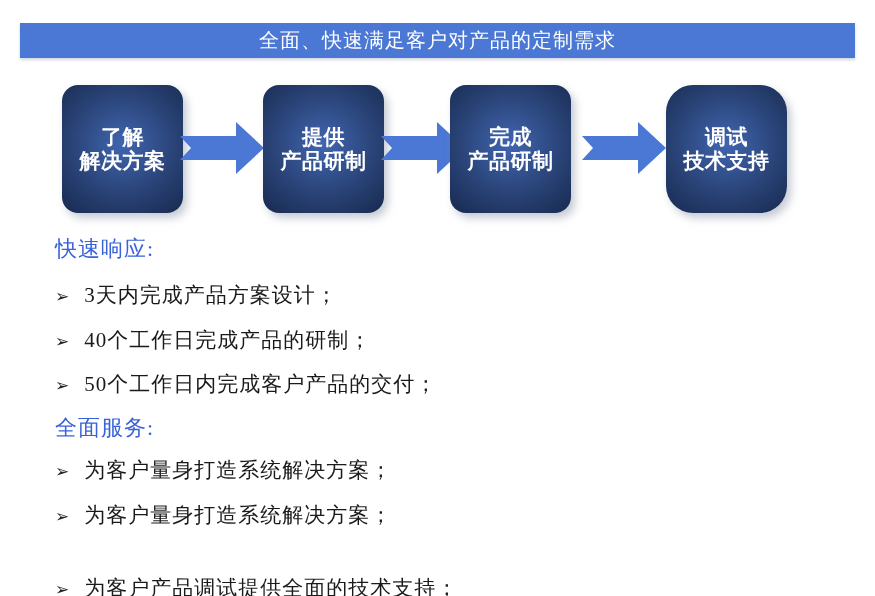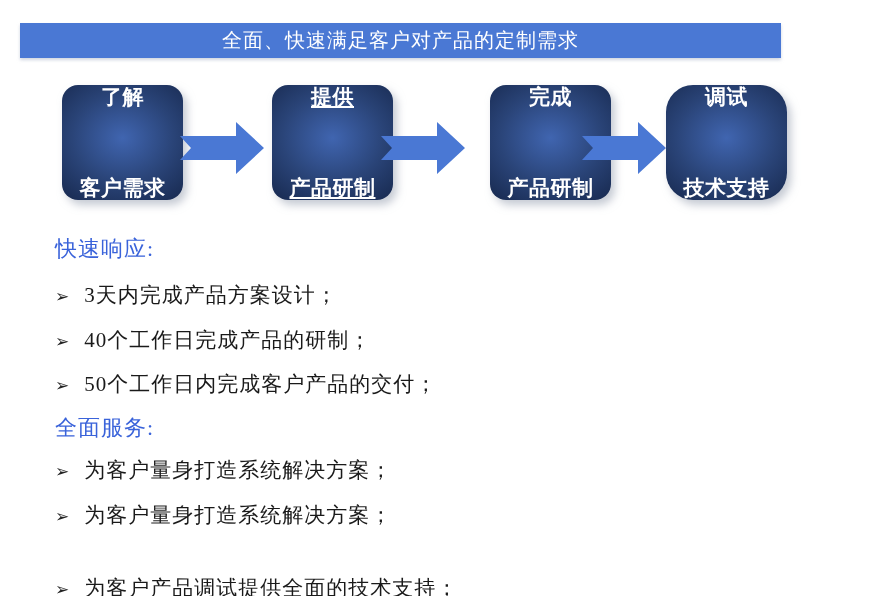--- a/index.html
+++ b/index.html
@@ -6,46 +6,46 @@
   body {
     width:875px; height:596px;
     background:#ffffff;
     position:relative;
     font-family:"Liberation Sans", sans-serif;
     overflow:hidden;
   }
   
   .banner {
     position:absolute; left:20px; top:23px;
-    width:761px; height:35px;
+    width:835px; height:35px;
     background:#4A78D4;
     color:#ffffff;
     text-align:center;
     line-height:35px;
     font-size:20px;
     letter-spacing:1px;
     box-shadow:0 2px 3px rgba(170,180,200,0.55);
   }
   
   .step-box {
     position:absolute; top:85px;
-    width:121px; height:115px;
+    width:121px; height:128px;
     border-radius:16px;
     background:radial-gradient(ellipse 72% 66% at 50% 46%, #4065B0 0%, #2A4478 58%, #1A2D55 100%);
     box-shadow:4px 5px 8px rgba(150,158,175,0.55);
     color:#ffffff;
     display:flex; flex-direction:column;
-    justify-content:space-between; align-items:center;
+    justify-content:center; align-items:center;
     text-align:center;
     font-size:21px; font-weight:bold;
     line-height:24px; letter-spacing:0.5px;
   }
   .s1 { left:62px; }
-  .s2 { left:272px;text-decoration:underline; }
-  .s3 { left:490px; }
+  .s2 { left:263px; }
+  .s3 { left:450px; }
   .s4 { left:666px;border-radius:27px; }
   
   .flow-arrow {
     position:absolute; top:121px;
     width:84px; height:54px;
   }
   .a1 { left:180px; }
   .a2 { left:381px; }
   .a3 { left:582px; }
   
@@ -84,21 +84,21 @@
 </style>
 </head>
 <body>
 
 <div class="banner">
   <span>全面、快速满足客户对产品的定制需求</span>
 </div>
 
 <div class="step-box s1">
   <span>了解</span>
-  <span>客户需求</span>
+  <span>解决方案</span>
 </div>
 
 <svg class="flow-arrow a1" viewBox="0 0 84 54">
   <polygon points="0,15 56,15 56,1 84,27 56,53 56,39 0,39 11,27" fill="#4A78D4"></polygon>
 </svg>
 
 <div class="step-box s2">
   <span>提供</span>
   <span>产品研制</span>
 </div>

